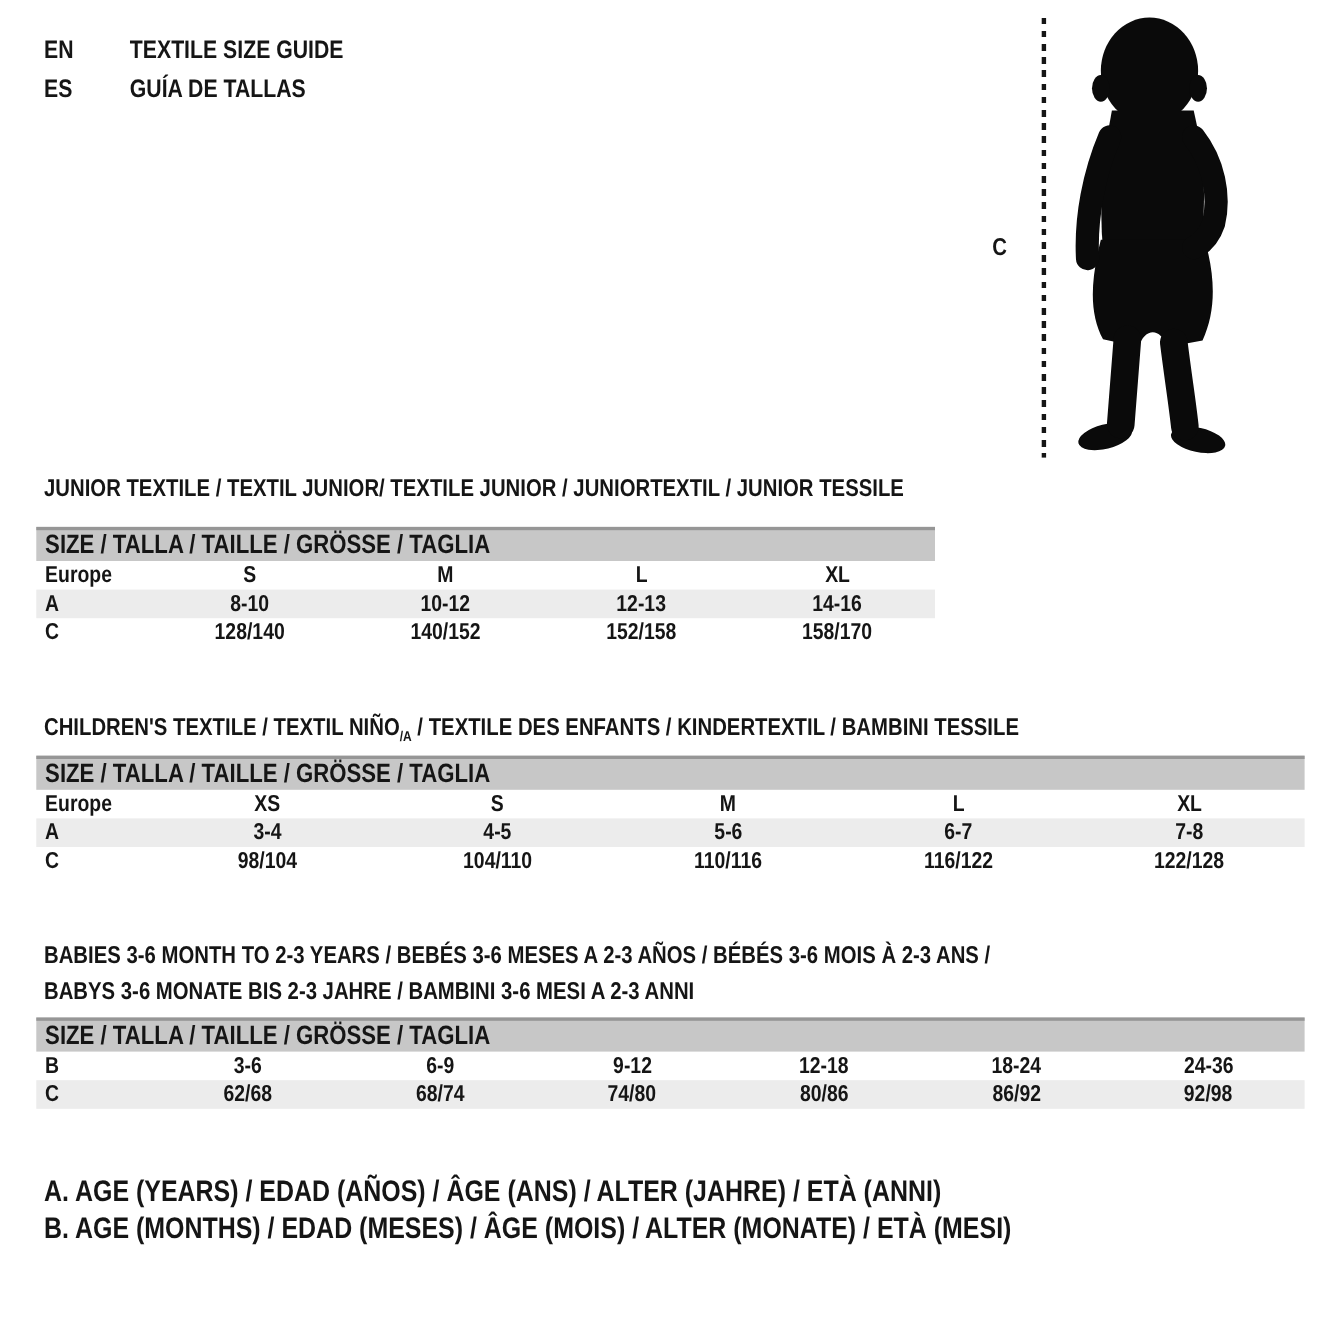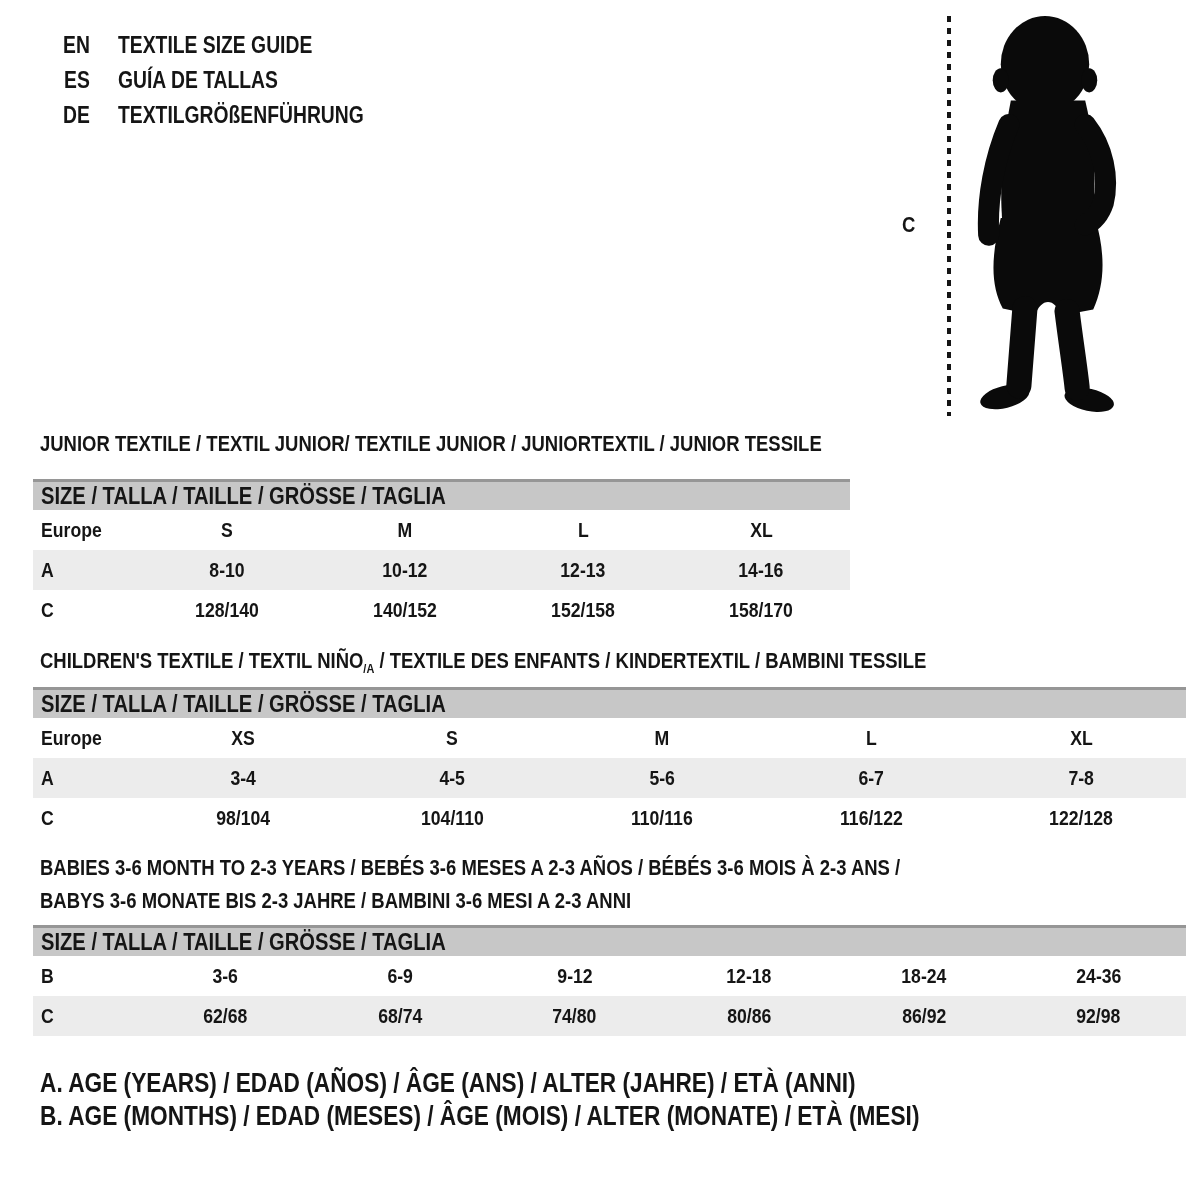--- a/index.html
+++ b/index.html
@@ -15,21 +15,21 @@
     font-family:"Liberation Sans","DejaVu Sans",sans-serif;
     font-weight:700;color:var(--text);
   }
   
   .cond-l{display:inline-block;transform:scaleX(.84);transform-origin:0 50%;white-space:nowrap;}
   .cond-c{display:inline-block;transform:scaleX(.84);transform-origin:50% 50%;white-space:nowrap;}
 
   
   .lang-list{position:absolute;left:40px;top:28px;font-size:23px;}
   .lang-row{display:flex;height:35px;align-items:center;}
-  .lang-code{width:78px;flex:0 0 78px;text-align:center;}
+  .lang-code{width:78px;flex:0 0 78px;}
 
   
   .height-line{
     position:absolute;left:947px;top:16px;width:4px;height:400px;
     background:repeating-linear-gradient(to bottom,var(--text) 0 6px,transparent 6px 12px);
   }
   .height-marker-label{position:absolute;left:902px;top:212px;font-size:22px;}
   .baby-svg{position:absolute;left:962px;top:12px;color:var(--silhouette);}
 
   
@@ -38,21 +38,21 @@
 
   
   .size-table{position:absolute;left:33px;font-size:21px;}
   .t-junior{width:817px;}
   .t-wide{width:1153px;}
   .thead{
     height:28px;line-height:28px;background:var(--header-bar);
     border-top:3px solid var(--header-bar-edge);
     padding-left:8px;font-size:24px;
   }
-  .trow{display:grid;height:40px;align-items:center;text-decoration:underline;}
+  .trow{display:grid;height:26px;align-items:center;text-decoration:underline;}
   .t-junior .trow{grid-template-columns:105px repeat(4,1fr);}
   .t-cols5 .trow{grid-template-columns:105px repeat(5,1fr);}
   .t-cols6 .trow{grid-template-columns:105px repeat(6,1fr);}
   .trow.shaded{background:var(--shaded-row);}
   .rlabel{padding-left:8px;text-align:left;}
   .rcell{text-align:center;}
 
   
   .legend{position:absolute;left:40px;top:1067px;font-size:27px;line-height:33px;}
 </style>
@@ -62,24 +62,20 @@
 <div class="page">
 
   <div class="lang-list">
     <div class="lang-row">
       <span class="lang-code"><span class="cond-l">EN</span></span>
       <span class="cond-l">TEXTILE SIZE GUIDE</span>
     </div>
     <div class="lang-row">
       <span class="lang-code"><span class="cond-l">ES</span></span>
       <span class="cond-l">GUÍA DE TALLAS</span>
-    </div>
-    <div class="lang-row">
-      <span class="lang-code"><span class="cond-l">DE</span></span>
-      <span class="cond-l">TEXTILGRÖßENFÜHRUNG</span>
     </div>
   </div>
 
   <div class="height-line"></div>
   <div class="height-marker-label"><span class="cond-l">C</span></div>
   <svg class="baby-svg" width="172" height="402" viewBox="0 0 170 400" aria-hidden="true">
     <g fill="currentColor" stroke="none">
       <ellipse cx="82" cy="52" rx="44" ry="48"></ellipse>
       <ellipse cx="38" cy="68" rx="8" ry="12"></ellipse>
       <ellipse cx="126" cy="68" rx="8" ry="12"></ellipse>

